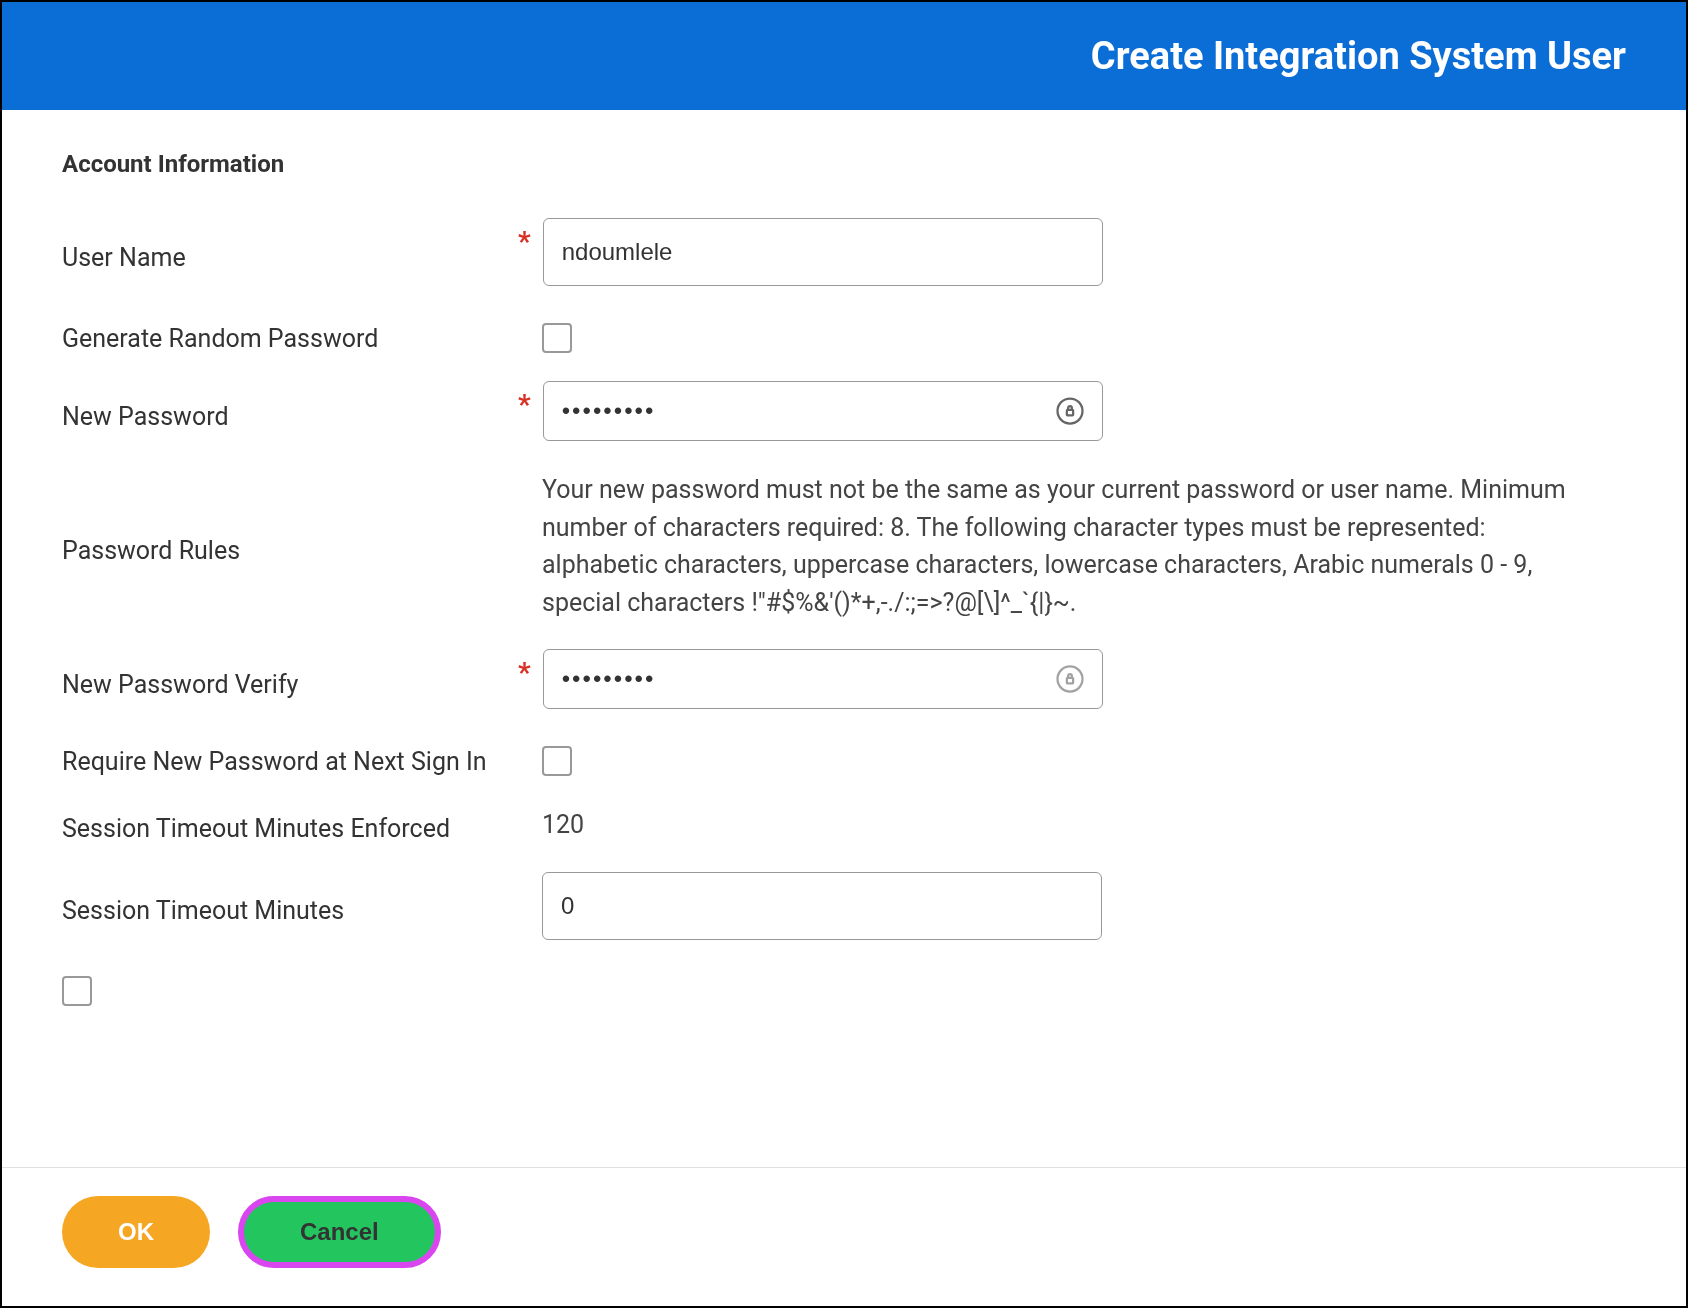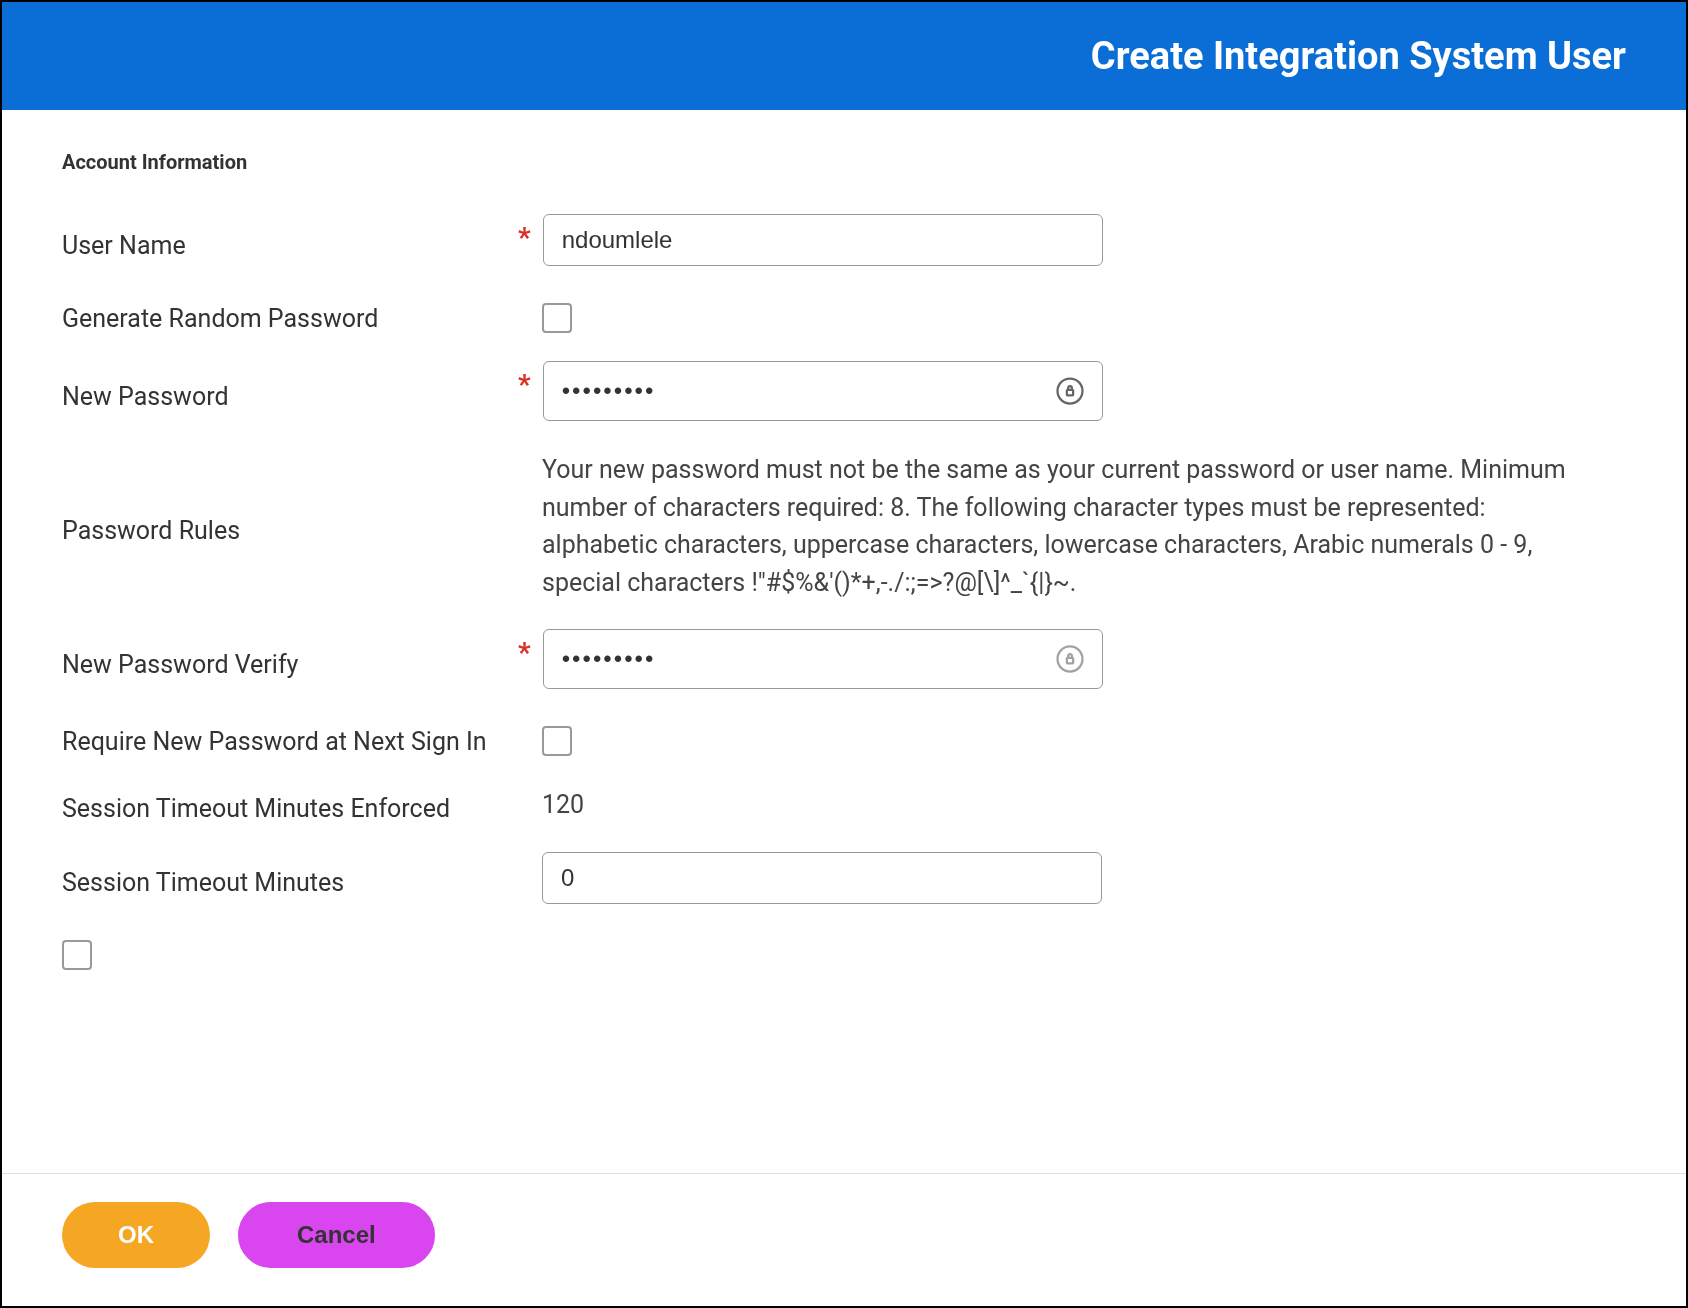--- a/index.html
+++ b/index.html
@@ -22,21 +22,21 @@
     }
     .header h1 {
       font-size: 38px;
       font-weight: 700;
       text-align: right;
     }
     .content {
       padding: 40px 60px 20px 60px;
     }
     .section-title {
-      font-size: 20px;
+      font-size: 24px;
       font-weight: 700;
       color: #333;
       margin-bottom: 40px;
     }
     .form-row {
       display: flex;
       align-items: center;
       margin-bottom: 28px;
     }
     .form-label {
@@ -60,21 +60,21 @@
       align-items: flex-start;
       flex: 1;
     }
     .text-input {
       border: 1px solid #999;
       border-radius: 6px;
       padding: 14px 18px;
       font-size: 24px;
       color: #333;
       width: 560px;
-      height: 52px;
+      height: 68px;
       background: #fff;
     }
     .password-wrapper {
       position: relative;
       width: 560px;
     }
     .password-input {
       border: 1px solid #999;
       border-radius: 6px;
       padding: 14px 60px 14px 18px;
@@ -127,23 +127,23 @@
       font-size: 24px;
       font-weight: 600;
       border: none;
       cursor: pointer;
     }
     .btn-primary {
       background: #f5a623;
       color: #fff;
     }
     .btn-secondary {
-      background: #d946ef;
-      color: #333;
-      border: 3px solid #d946ef;
+      background: #22c55e;
+      color: #333;
+      border: 6px solid #d946ef;
     }
   </style>
 </head>
 <body>
 
 <div class="header">
   <h1>Create Integration System User</h1>
 </div>
 
 <div class="content">

